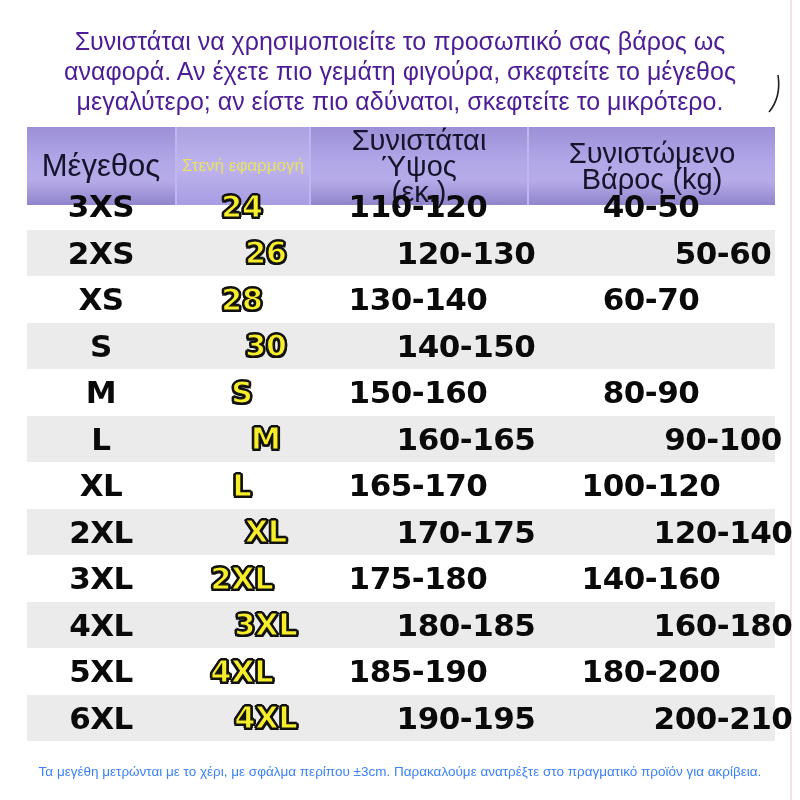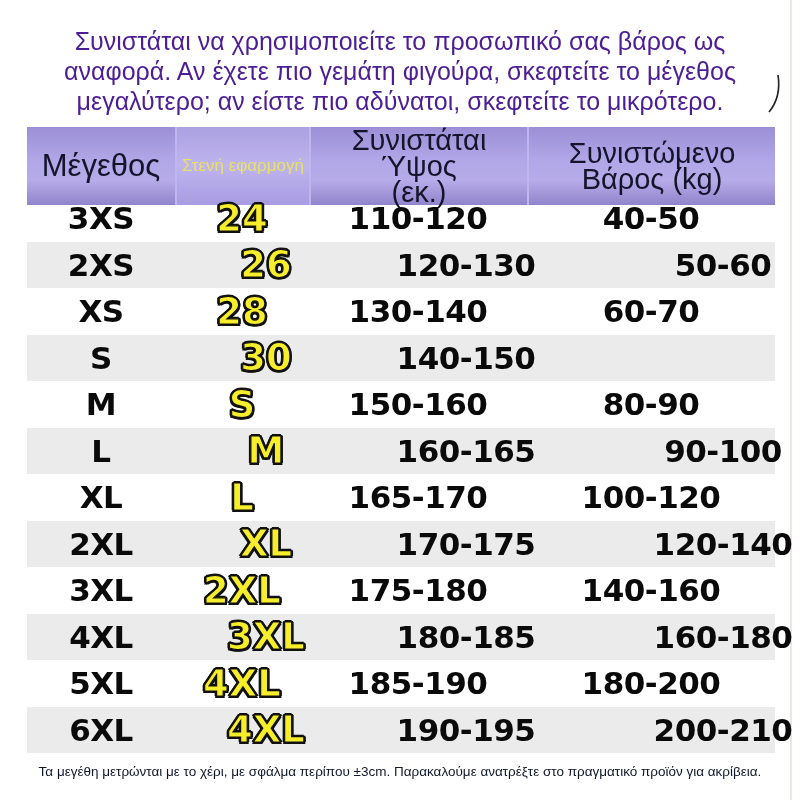--- a/index.html
+++ b/index.html
@@ -26,40 +26,40 @@
     background:linear-gradient(180deg,#9c8fd7 0%,#b1a6e7 42%,#b7ace9 68%,#9184cc 100%);
     color:#14142b;box-sizing:border-box;
   }
   .th + .th{border-left:2px solid #c0b6ee;}
   .th-size{font-size:31px;}
   .th-fit{
     background:linear-gradient(180deg,#aca1e1 0%,#beb4ee 50%,#a89ce2 100%);
     color:#e9e163;font-size:17px;
   }
   .th-height,.th-weight{font-size:29px;line-height:26px;text-align:center;}
-  .tbody{margin-top:12px;}
+  .tbody{}
   .tr{
     display:grid;grid-template-columns:148px 134px 218px 248px;
     height:46.5px;align-items:center;
   }
   .tr.alt{background:#ebebeb;gap:24px;}
   .td{
     text-align:center;font-weight:bold;font-size:31px;color:#0a0a0a;
     font-family:"DejaVu Sans","Liberation Sans",sans-serif;letter-spacing:-0.5px;
   }
   .td.fit{
-    font-size:37px;color:#f7ee2b;letter-spacing:0;
+    font-size:30px;color:#f7ee2b;letter-spacing:0;
     -webkit-text-stroke:1.2px #111;
     text-shadow:2px 0 #111,-2px 0 #111,0 2px #111,0 -2px #111,
                 1.5px 1.5px #111,-1.5px 1.5px #111,1.5px -1.5px #111,-1.5px -1.5px #111;
   }
   
   .footer{
     position:absolute;left:0;top:764px;width:800px;
-    text-align:center;color:#0f172a;font-size:13.5px;
+    text-align:center;color:#3b82f6;font-size:13.5px;
   }
 </style>
 </head>
 <body>
 
 <div class="notice">
   <div>Συνιστάται να χρησιμοποιείτε το προσωπικό σας βάρος ως</div>
   <div>αναφορά. Αν έχετε πιο γεμάτη φιγούρα, σκεφτείτε το μέγεθος</div>
   <div>μεγαλύτερο; αν είστε πιο αδύνατοι, σκεφτείτε το μικρότερο.</div>
 </div>

